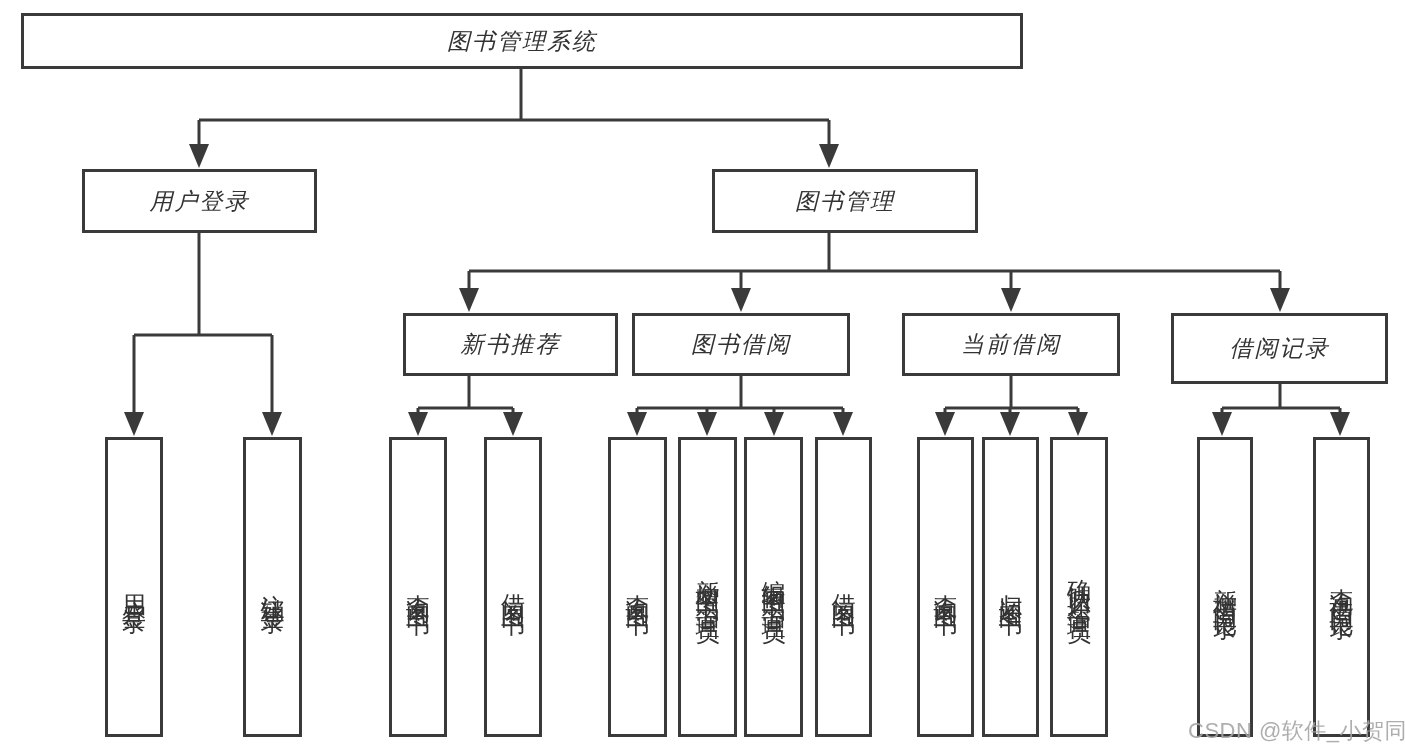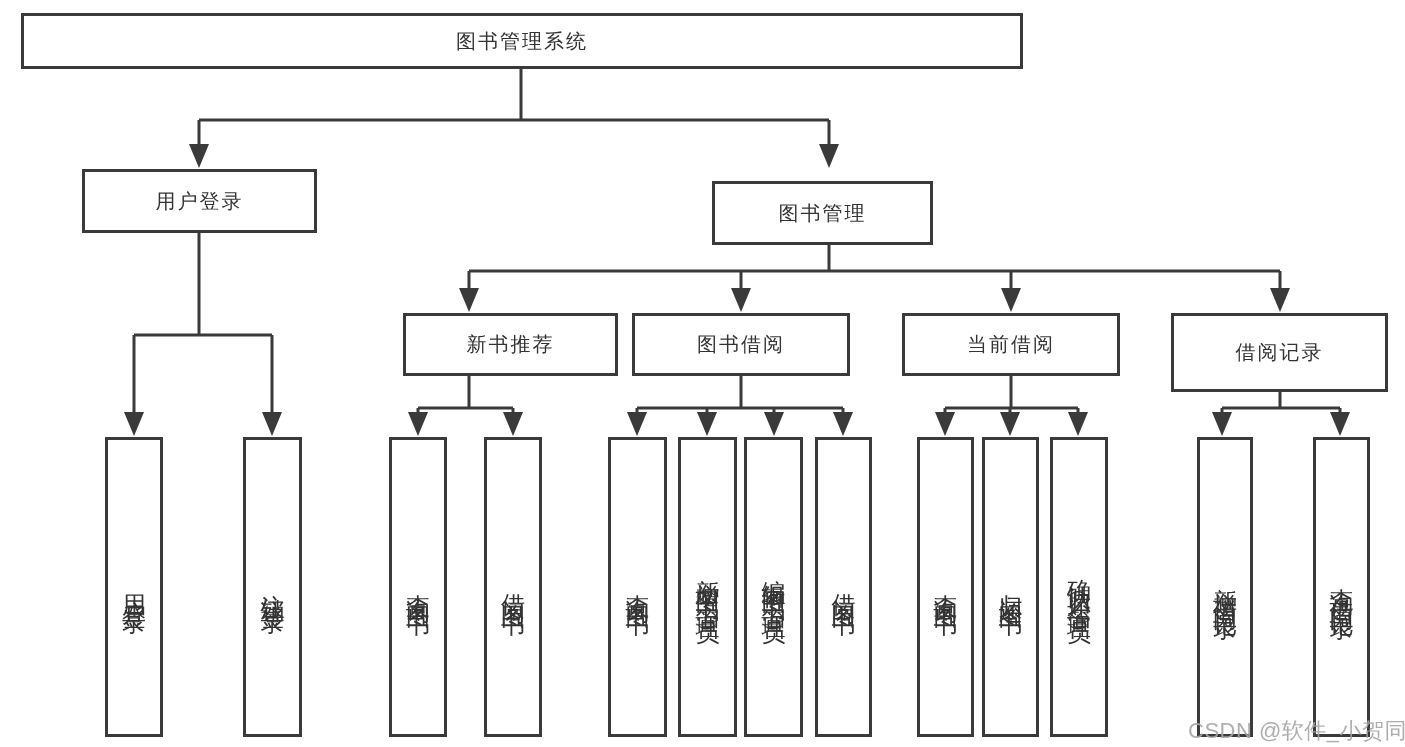--- a/index.html
+++ b/index.html
@@ -5,35 +5,35 @@
   html,body{margin:0;padding:0;background:#fff;}
   #stage{
     position:relative;width:1405px;height:747px;background:#fff;overflow:hidden;
     font-family:"Liberation Sans","DejaVu Sans",sans-serif;
   }
   #connectors{position:absolute;left:0;top:0;width:1405px;height:747px;}
   .box{
     position:absolute;box-sizing:border-box;border:3px solid #3a3a3a;background:#fff;
     display:flex;align-items:center;justify-content:center;color:#333;
   }
-  .hlabel{font-size:20px;letter-spacing:2px;white-space:nowrap;}
+  .hlabel{font-size:23px;letter-spacing:2px;white-space:nowrap;font-style:italic;}
   .vbox .vlabel{
     writing-mode:vertical-rl;text-orientation:mixed;
     font-size:24px;line-height:1;letter-spacing:6px;white-space:nowrap;
   }
   
   .n-root{left:21px;top:13px;width:1002px;height:56px;}
   
   .n-userlogin{left:82px;top:169px;width:235px;height:64px;}
-  .n-bookmgmt{left:712px;top:181px;width:221px;height:64px;}
+  .n-bookmgmt{left:712px;top:169px;width:266px;height:64px;}
   
   .n-newrec{left:362px;top:313px;width:215px;height:63px;margin-left:41px;}
   .n-borrowmod{left:632px;top:313px;width:218px;height:63px;}
   .n-current{left:902px;top:313px;width:218px;height:63px;}
-  .n-records{left:1171px;top:313px;width:217px;height:79px;text-align:center;}
+  .n-records{left:1171px;top:313px;width:217px;height:71px;text-align:center;}
   
   .leaf{top:437px;height:300px;}
   .n-a1{left:105px;width:58px;}
   .n-a2{left:243px;width:59px;}
   .n-b1{left:389px;width:58px;}
   .n-b2{left:484px;width:58px;}
   .n-c1{left:608px;width:59px;}
   .n-c2{left:678px;width:59px;}
   .n-c3{left:744px;width:59px;}
   .n-c4{left:815px;width:57px;}

